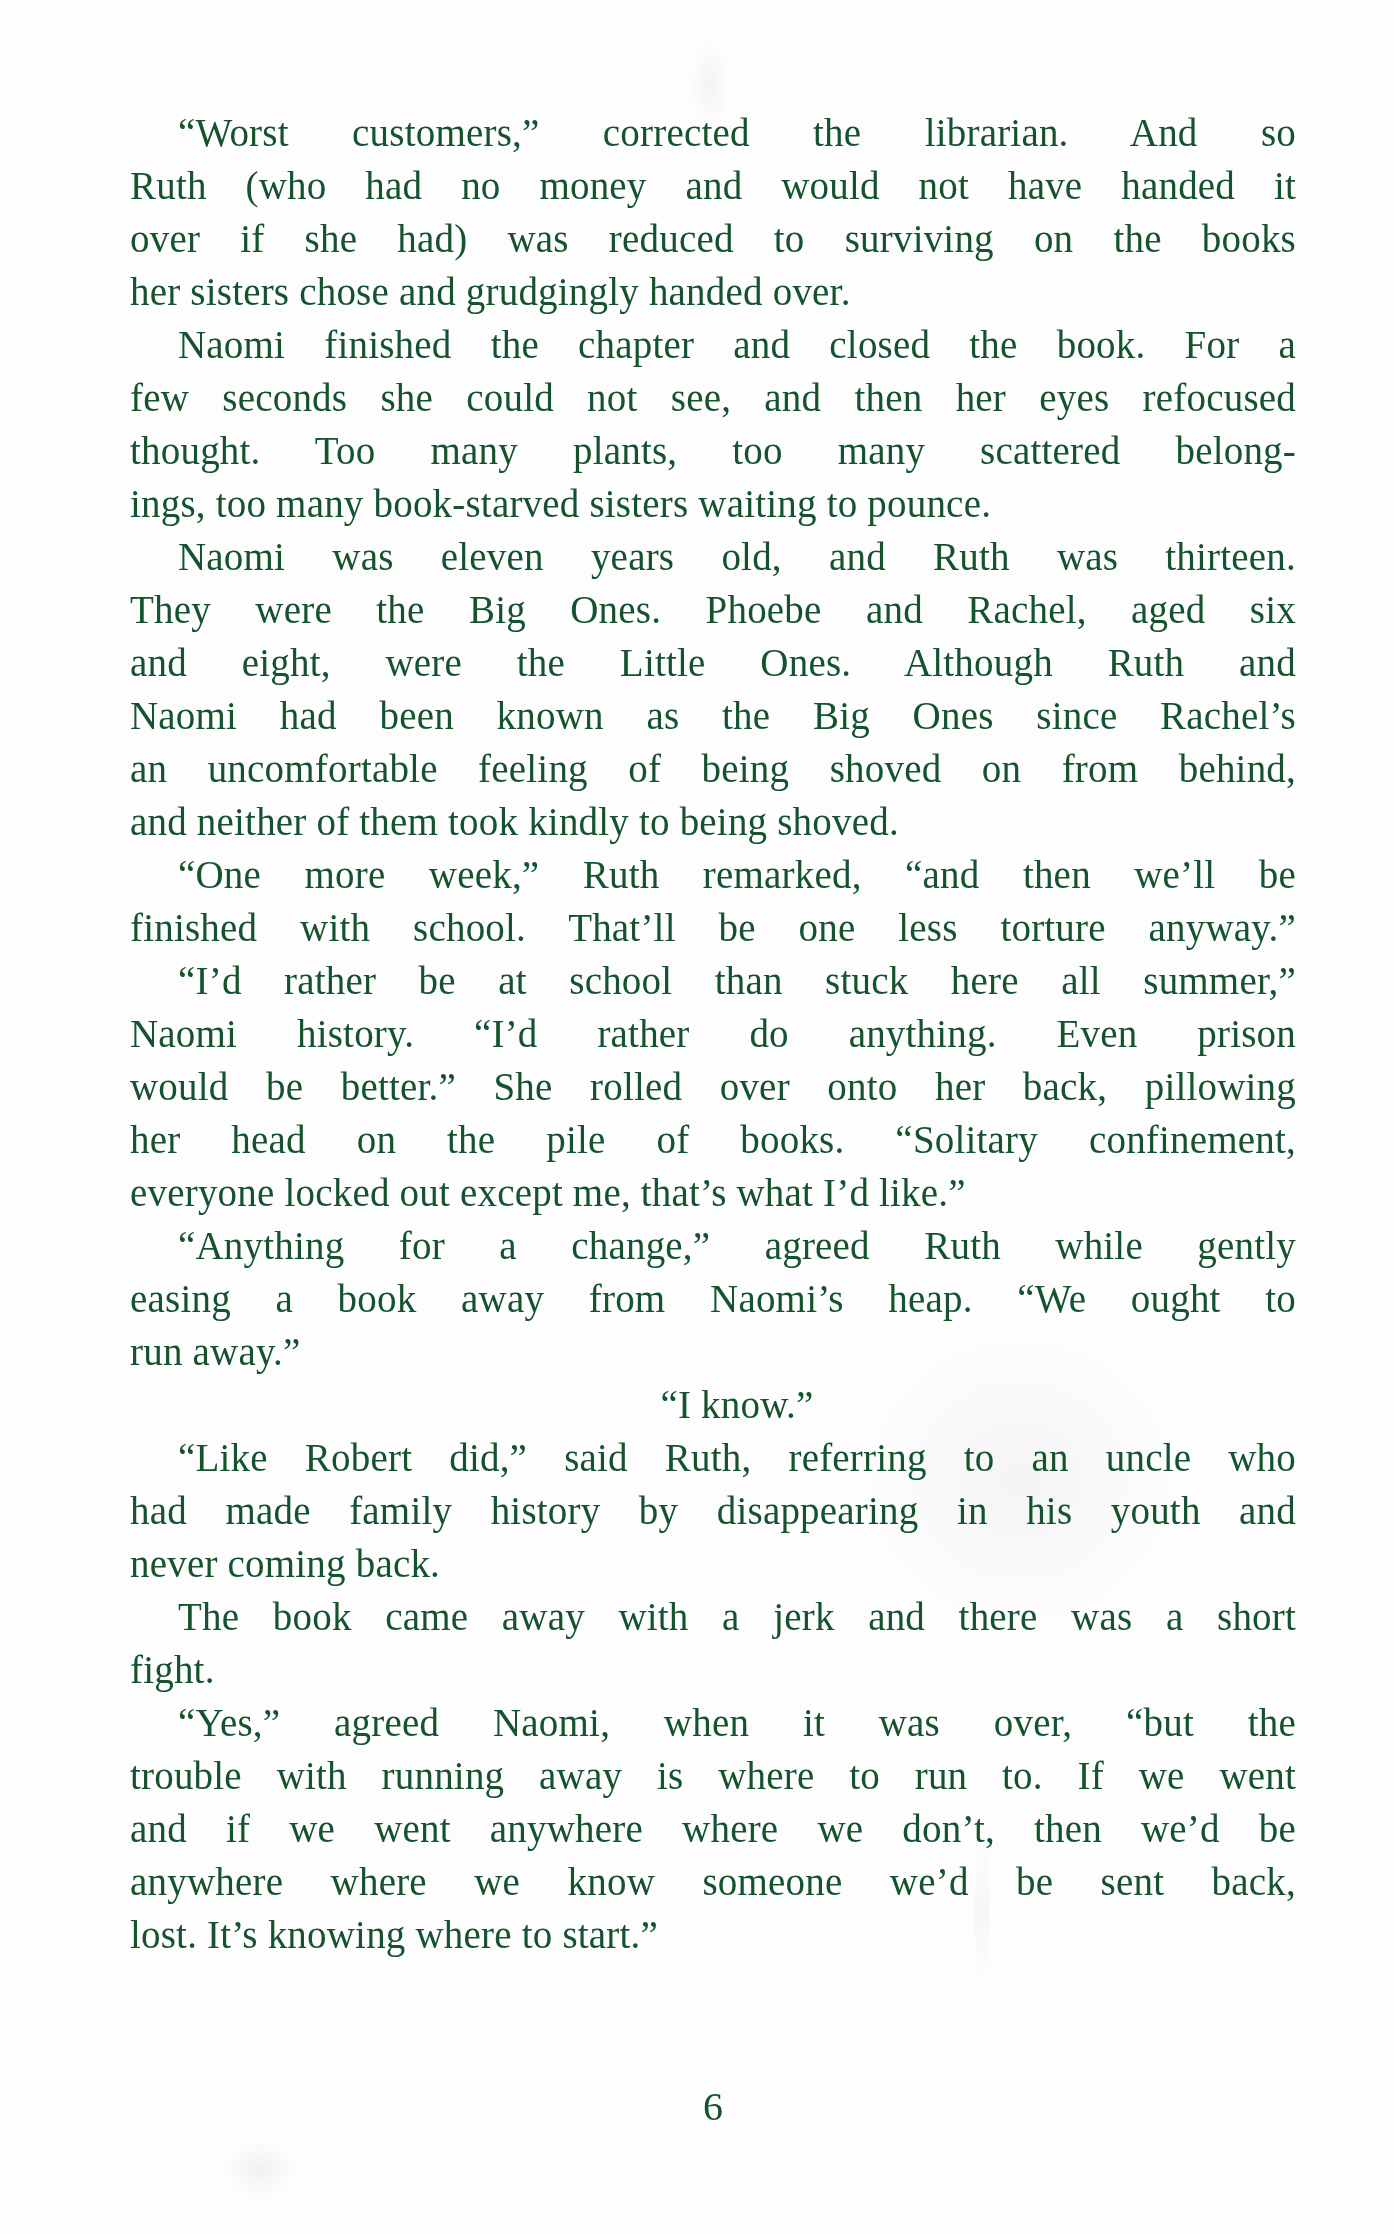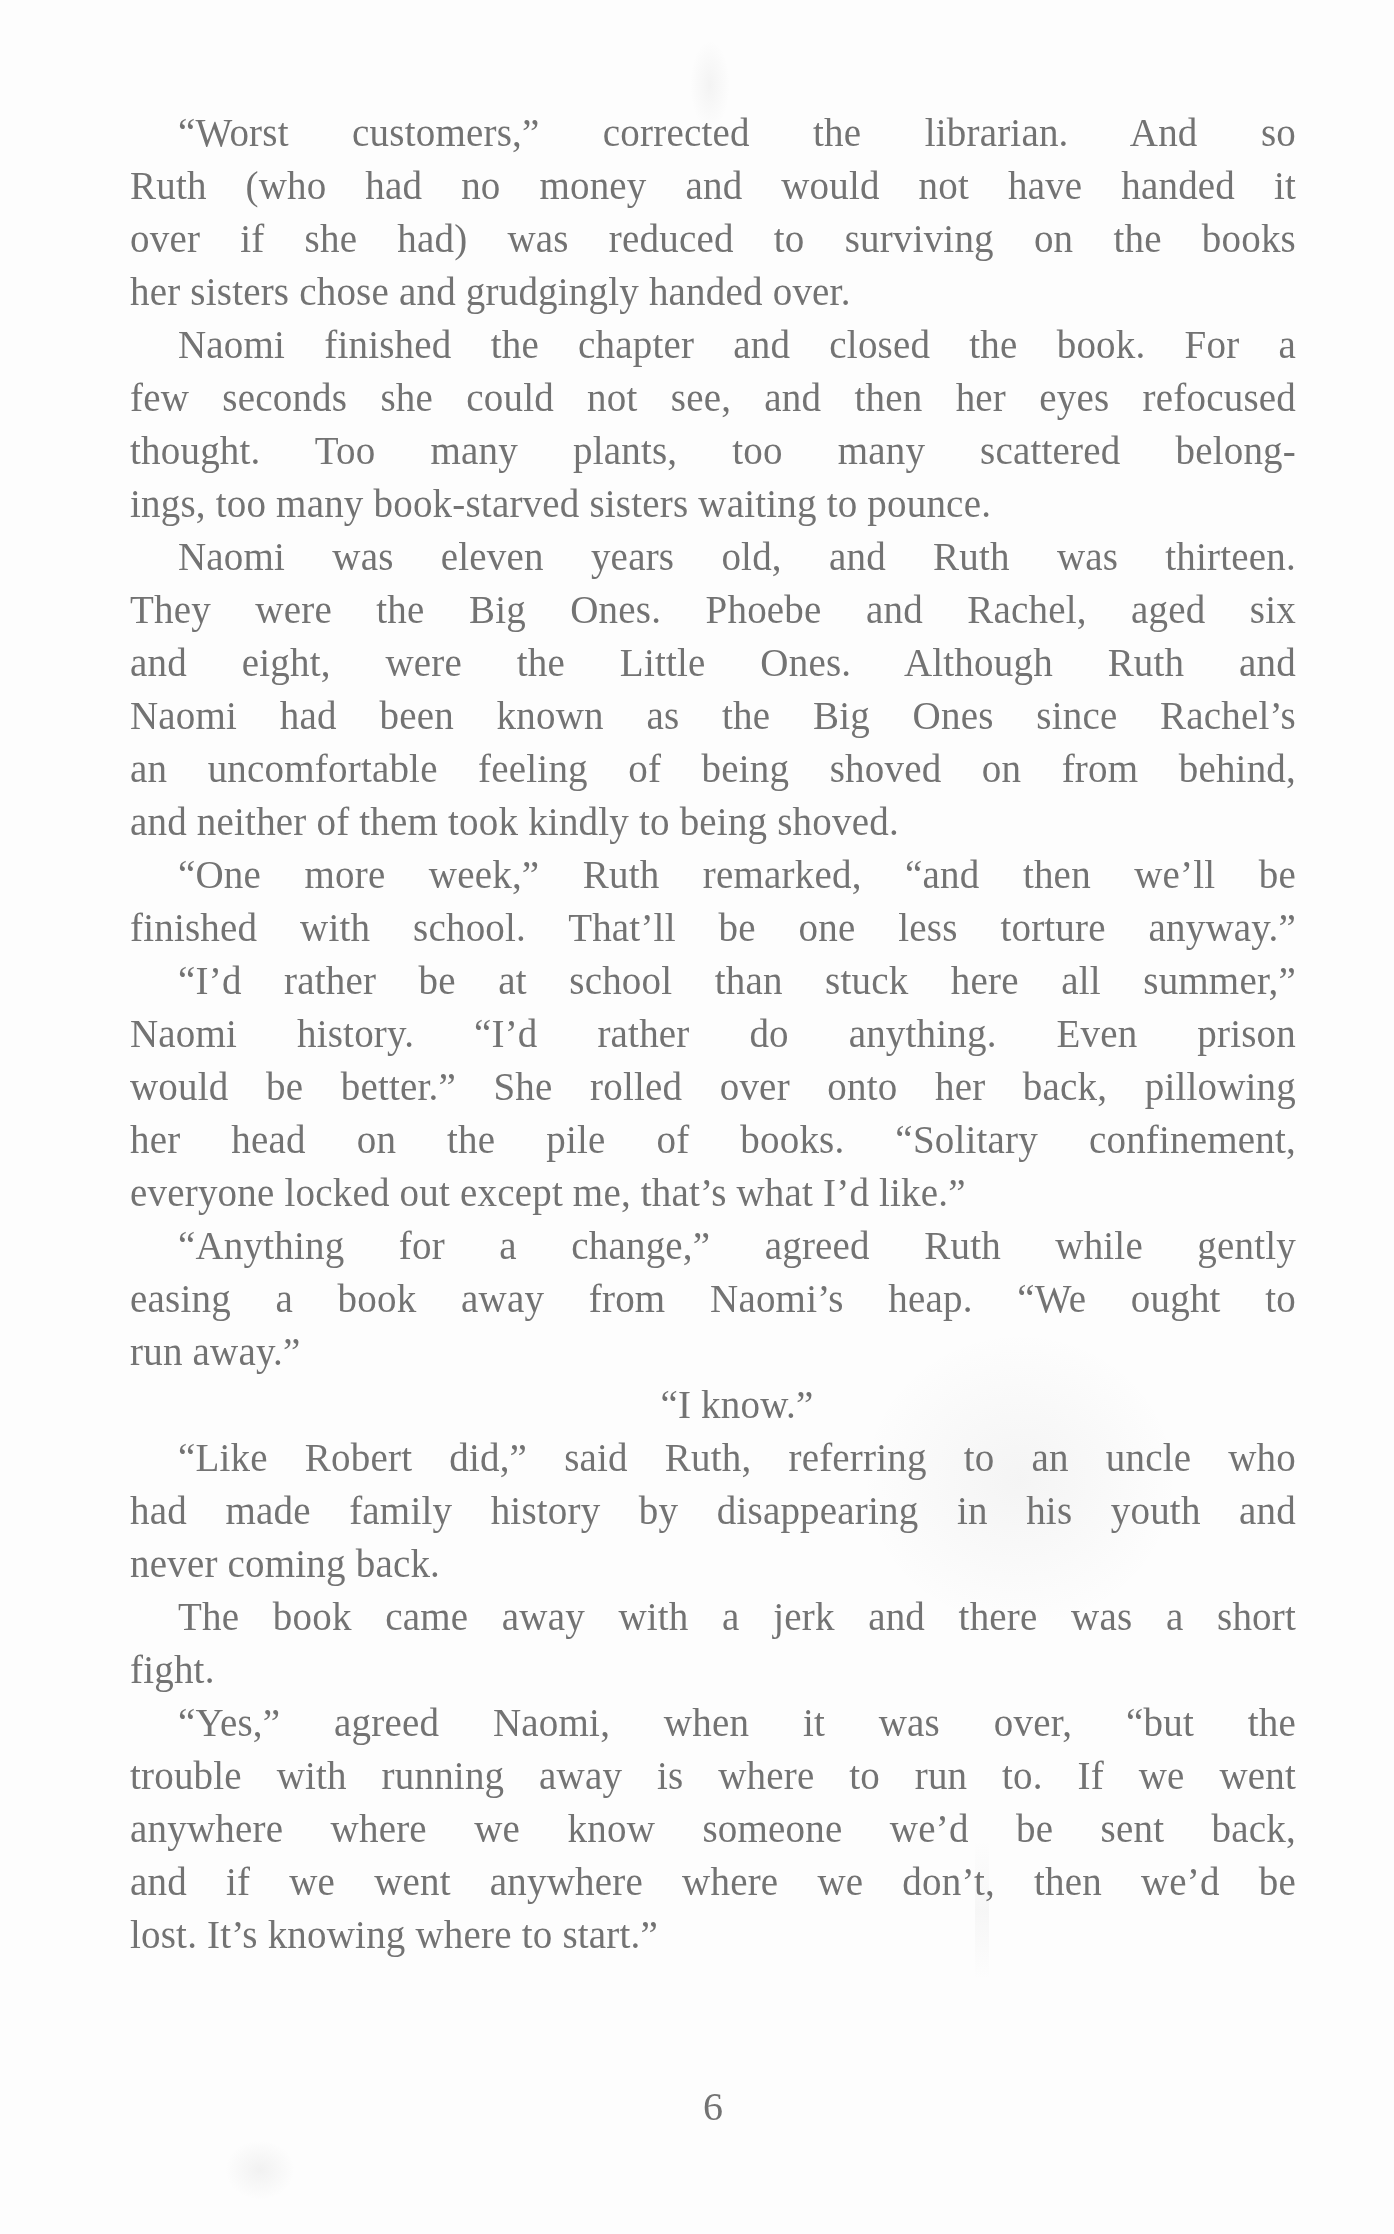--- a/index.html
+++ b/index.html
@@ -65,21 +65,21 @@
     background: radial-gradient(ellipse at center, rgba(90,90,90,0.06), rgba(90,90,90,0.0) 70%);
   }
   .smudge-d {
     left: 975px; top: 1840px; width: 14px; height: 140px;
     background: linear-gradient(to bottom, rgba(120,120,120,0.0), rgba(120,120,120,0.05), rgba(120,120,120,0.0));
   }
 </style>
 </head>
 <body>
 
-<div class="page" style="color: #737373; background: rgb(253, 253, 253);">
+<div class="page" style="color: #14532d; background: rgb(253, 253, 253);">
   <div class="smudge smudge-a"></div>
   <div class="smudge smudge-b"></div>
   <div class="smudge smudge-c"></div>
   <div class="smudge smudge-d"></div>
 
   <div class="text-block">
       <div class="line indent just">“Worst customers,” corrected the librarian. And so</div>
       <div class="line just">Ruth (who had no money and would not have handed it</div>
       <div class="line just">over if she had) was reduced to surviving on the books</div>
       <div class="line">her sisters chose and grudgingly handed over.</div>
@@ -104,19 +104,19 @@
       <div class="line just">easing a book away from Naomi’s heap. “We ought to</div>
       <div class="line">run away.”</div>
       <div class="line indent">“I know.”</div>
       <div class="line indent just">“Like Robert did,” said Ruth, referring to an uncle who</div>
       <div class="line just">had made family history by disappearing in his youth and</div>
       <div class="line">never coming back.</div>
       <div class="line indent just">The book came away with a jerk and there was a short</div>
       <div class="line">fight.</div>
       <div class="line indent just">“Yes,” agreed Naomi, when it was over, “but the</div>
       <div class="line just">trouble with running away is where to run to. If we went</div>
+      <div class="line just">and if we went anywhere where we don’t, then we’d be</div>
       <div class="line just">anywhere where we know someone we’d be sent back,</div>
-      <div class="line just">and if we went anywhere where we don’t, then we’d be</div>
       <div class="line">lost. It’s knowing where to start.”</div>
     </div>
 
   <div class="page-number">6</div>
 </div>
 
 </body></html>

